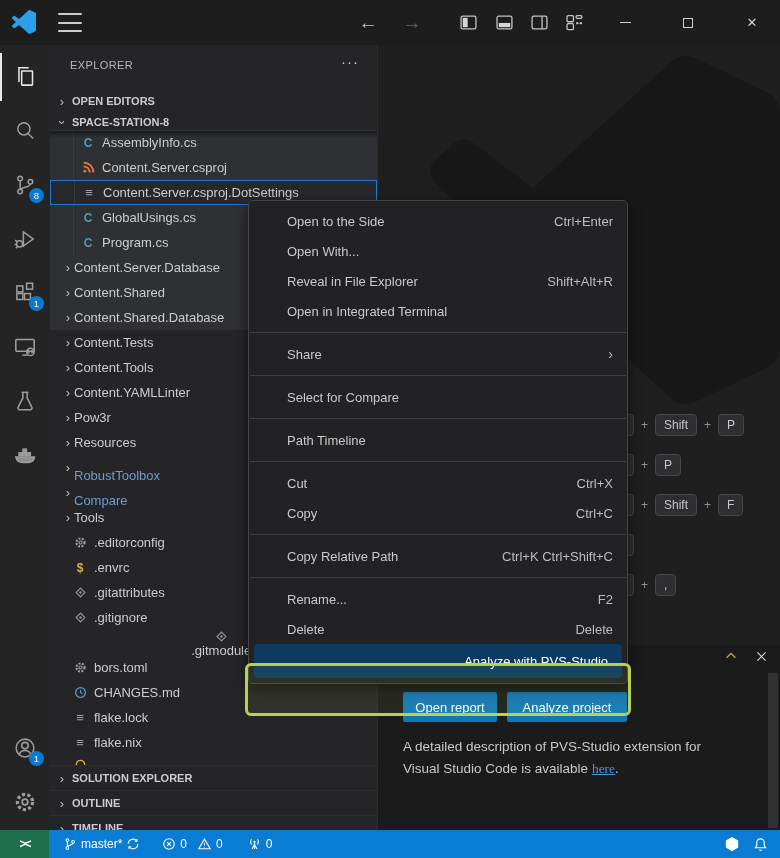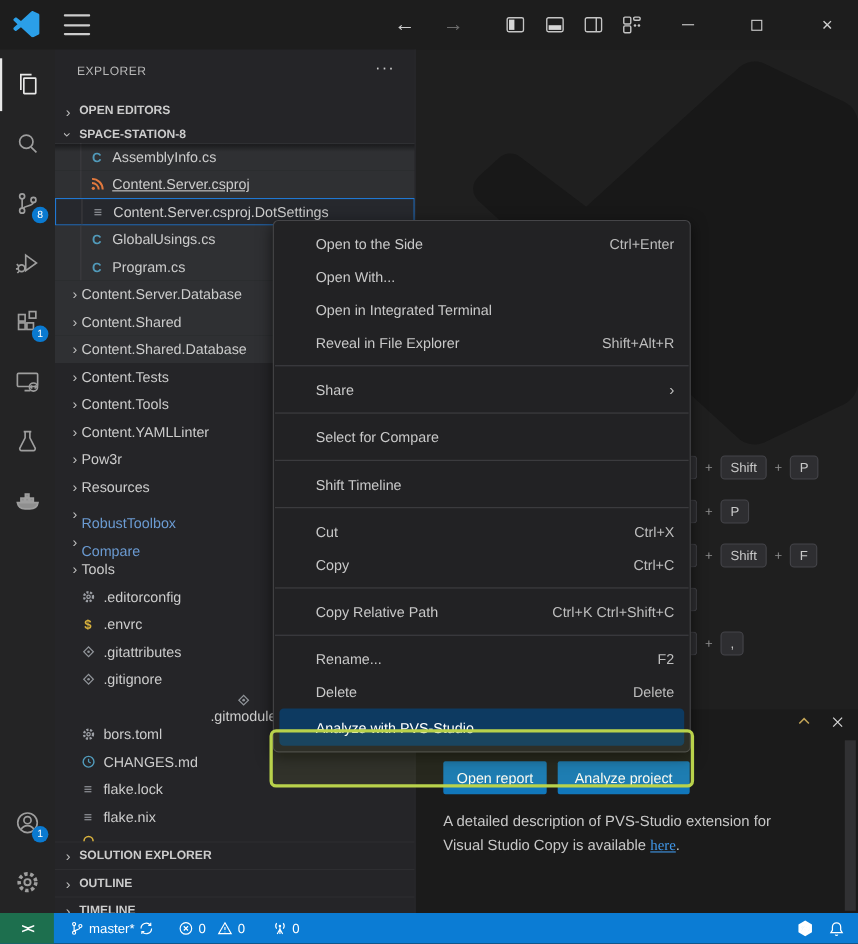--- a/index.html
+++ b/index.html
@@ -65,21 +65,21 @@
   .panel-desc { position:absolute; left:25px; top:91px; width:352px; line-height:22px; font-size:13.5px; color:#c8c8c8; }
   .panel-desc a { color:#4097e8; text-decoration:underline; cursor:pointer;font-family:Liberation Serif, serif; }
   .panel-scroll { position:absolute; right:2px; top:28px; width:10px; height:155px; background:#3d3d40; opacity:.65; }
 
   
   .ctxmenu { position:absolute; left:248px; top:200px; width:380px; background:#222224; border:1px solid #454548; border-radius:5px; box-shadow:0 4px 14px rgba(0,0,0,.55); padding:5px 0; z-index:50; }
   .mi { height:30px; display:flex; align-items:center; padding:0 14px 0 38px; color:#c9c9c9; cursor:pointer; }
   .mi .milbl { flex:1; }
   .mi .mishort { color:#bdbdbd; }
   .mi .misub { color:#bdbdbd; font-size:14px; }
-  .mi.hl { height:34px; margin:0 5px; background:#0d3a61; border-radius:4px; color:#ffffff; padding-left:33px; }
+  .mi.hl { height:34px; margin:0 5px; background:#0d3a61; border-radius:4px; color:#ffffff; padding-left:33px;text-align:right; }
   .msep { height:1px; background:#3f3f42; margin:6px 1px; }
 
   .annotation { position:absolute; left:245px; top:663px; width:386px; height:53px; border:3px solid #b9d24b; border-radius:6px; background:rgba(185,210,75,0.08); z-index:60; pointer-events:none; }
 
   
   .statusbar { position:absolute; left:0; top:830px; width:780px; height:28px; background:#0b7cd4; color:#ffffff; font-size:12px; display:flex; align-items:center; }
   .sb-remote { width:49px; height:28px; background:#1d6f4e; display:flex; align-items:center; justify-content:center; font-weight:bold; letter-spacing:-2px; font-size:12px; cursor:pointer; }
   .sbar-item { display:flex; align-items:center; gap:4px; padding:0 6px; height:100%; cursor:pointer; }
   .sbar-item svg { stroke:#ffffff; fill:none; stroke-width:1.2; }
   .sbar-right { margin-left:auto; display:flex; align-items:center; }
@@ -223,21 +223,21 @@
   </div>
   <div class="scroll-shadow"></div>
   <div class="tree" id="tree">
       <div class="tree-row light" style="padding-left: 30px;">
         <div class="guide"></div>
         <span class="ficon">
           <span style="color: rgb(81, 154, 186); font-weight: bold; font-size: 12px;">C</span>
         </span>
         <span class="lbl">AssemblyInfo.cs</span>
       </div>
-      <div class="tree-row light" style="padding-left: 30px; text-decoration: underline;">
+      <div class="tree-row light" style="padding-left: 30px;">
         <div class="guide"></div>
         <span class="ficon">
           <span>
             <svg width="13" height="13" viewBox="0 0 16 16">
               <circle cx="3.5" cy="12.5" r="1.8" fill="#e2793e"></circle>
               <path d="M2 6.5a7.5 7.5 0 0 1 7.5 7.5" stroke="#e2793e" stroke-width="2.2" fill="none"></path>
               <path d="M2 2a12 12 0 0 1 12 12" stroke="#e2793e" stroke-width="2.2" fill="none"></path>
             </svg>
           </span>
         </span>
@@ -462,52 +462,52 @@
     <div class="pa">
       <svg width="13" height="13" viewBox="0 0 16 16">
           <path d="M3 3l10 10M13 3 3 13" fill="none" stroke="#d6d6d6" stroke-width="1.4"></path>
         </svg>
     </div>
   </div>
   <button class="pbtn" style="left:25px; top:47px; width:94px;">Open report</button>
   <button class="pbtn" style="left:129px; top:47px; width:120px;">Analyze project</button>
   <div class="panel-desc">
     <span>A detailed description of PVS-Studio extension for</span><br>
-    <span>Visual Studio Copy is available </span><a>here</a><span>.</span>
+    <span>Visual Studio Code is available </span><a>here</a><span>.</span>
   </div>
   <div class="panel-scroll"></div>
 </div>
 
 <div class="ctxmenu" id="ctxmenu">
     <div class="mi">
       <span class="milbl">Open to the Side</span>
       <span class="mishort">Ctrl+Enter</span>
     </div>
     <div class="mi">
       <span class="milbl">Open With...</span>
     </div>
     <div class="mi">
-      <span class="milbl">Open in Integrated Terminal</span>
-    </div>
-    <div class="mi">
       <span class="milbl">Reveal in File Explorer</span>
       <span class="mishort">Shift+Alt+R</span>
     </div>
+    <div class="mi">
+      <span class="milbl">Open in Integrated Terminal</span>
+    </div>
     <div class="msep"></div>
     <div class="mi">
       <span class="milbl">Share</span>
       <span class="misub">›</span>
     </div>
     <div class="msep"></div>
     <div class="mi">
       <span class="milbl">Select for Compare</span>
     </div>
     <div class="msep"></div>
     <div class="mi">
-      <span class="milbl">Shift Timeline</span>
+      <span class="milbl">Path Timeline</span>
     </div>
     <div class="msep"></div>
     <div class="mi">
       <span class="milbl">Cut</span>
       <span class="mishort">Ctrl+X</span>
     </div>
     <div class="mi">
       <span class="milbl">Copy</span>
       <span class="mishort">Ctrl+C</span>
     </div>

